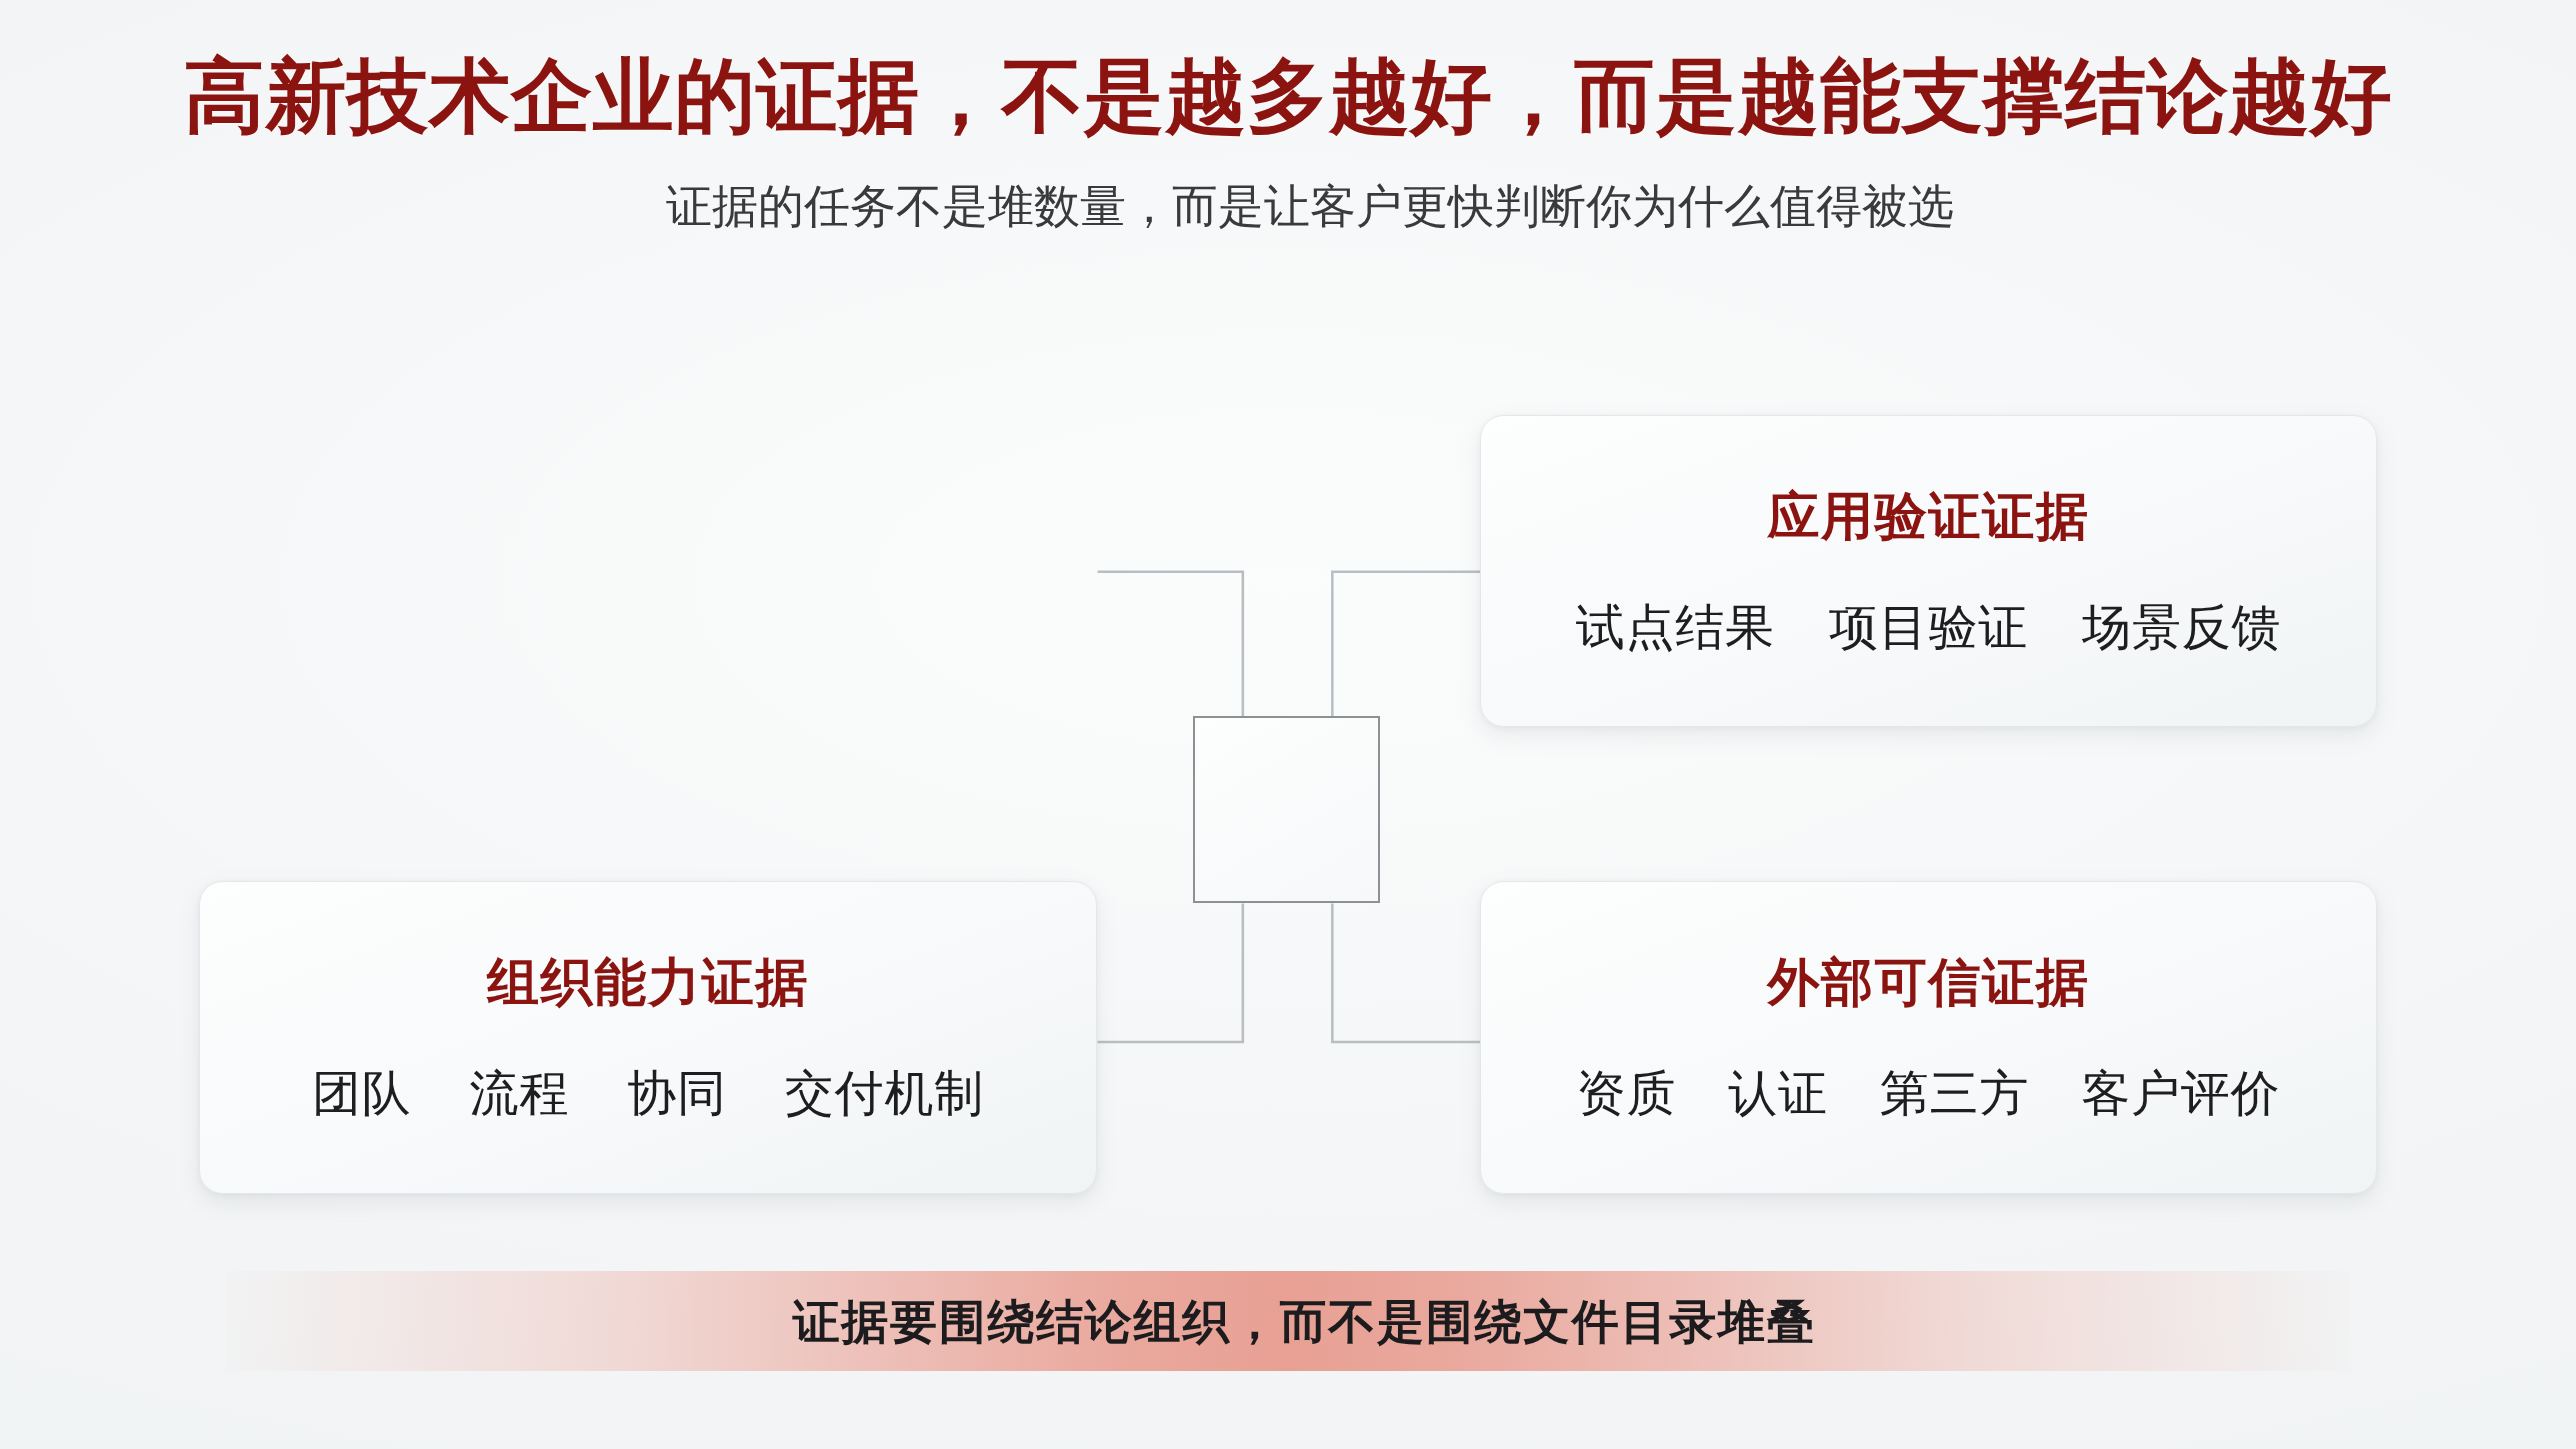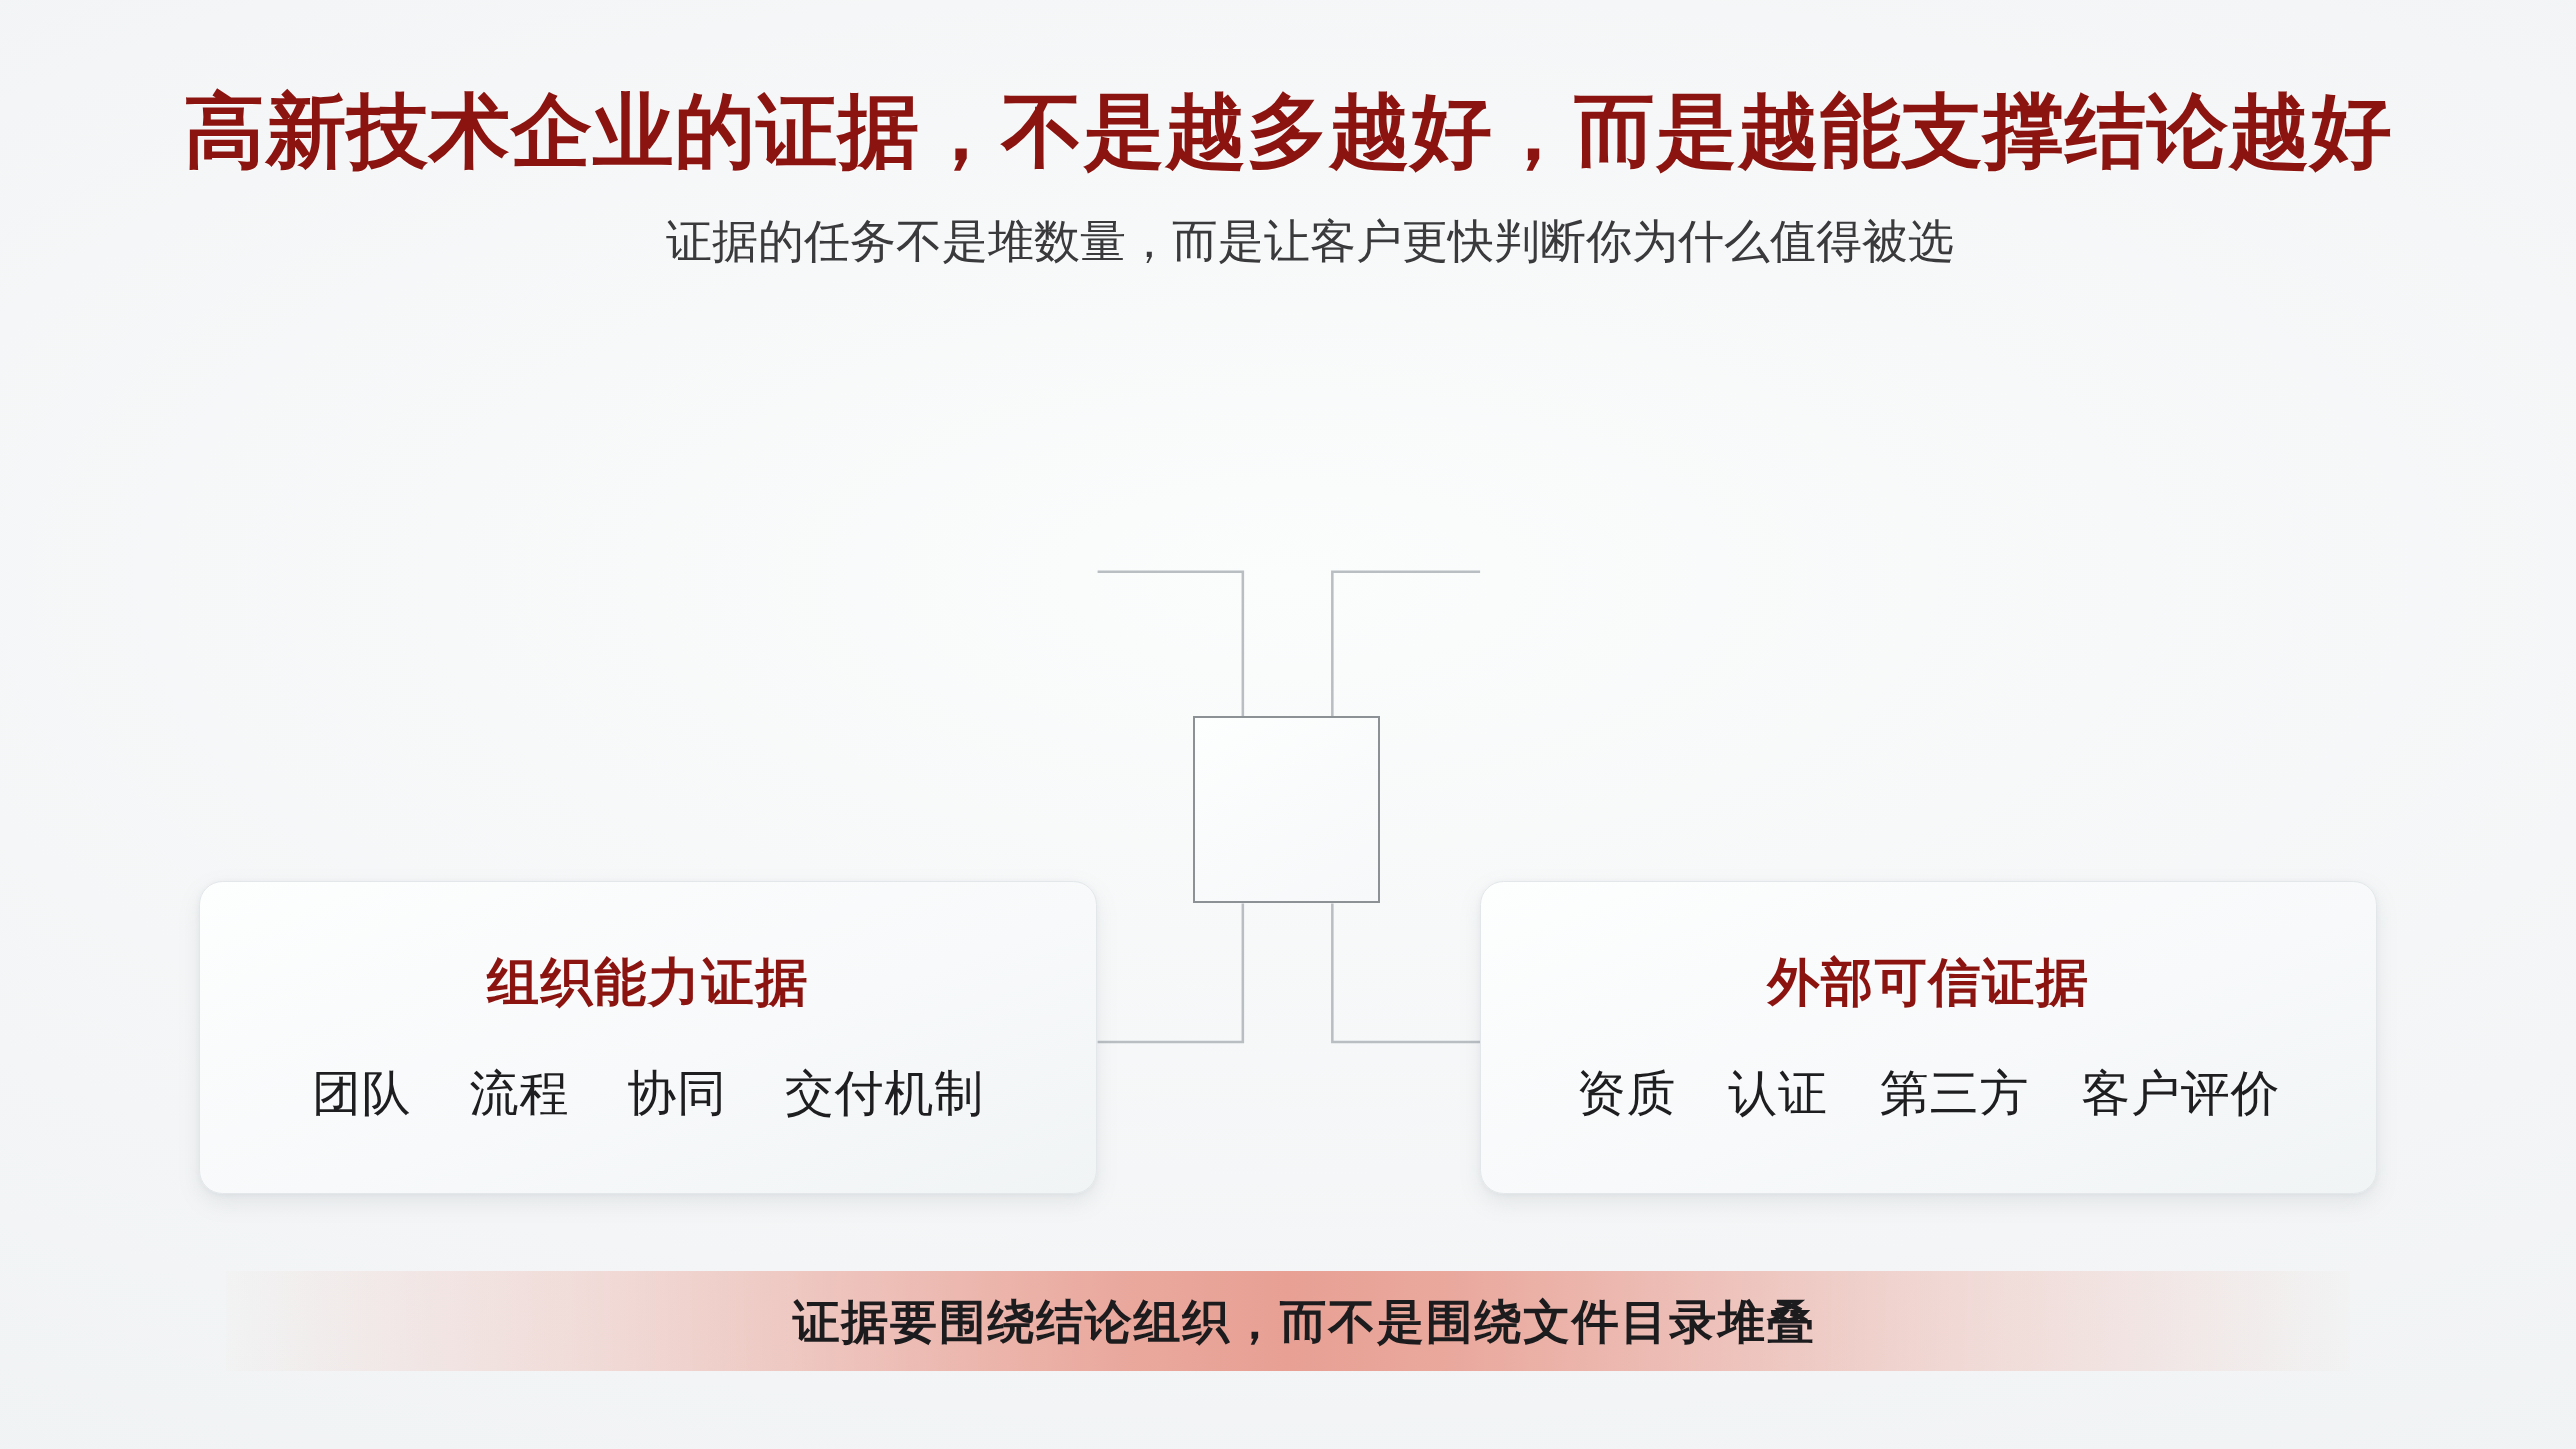--- a/index.html
+++ b/index.html
@@ -22,21 +22,21 @@
   
   #header {
     position: absolute;
     left: 0;
     top: 0;
     width: 2576px;
     text-align: center;
   }
   #title {
     margin: 0;
-    padding-top: 83px;
+    padding-top: 48px;
     font-size: 81px;
     font-weight: 700;
     letter-spacing: 0.8px;
     color: #8c1410;
     line-height: 1.2;
     white-space: nowrap;
     text-shadow: 0 0.8px 0 rgba(255,255,255,0.55);
   }
   #subtitle {
     margin: 0;
@@ -185,20 +185,28 @@
 
         <path d="M 1300 1234 L 1472 1234 L 1472 1070"></path>
 
         <path d="M 1753 1234 L 1578 1234 L 1578 1070"></path>
       </g>
     </svg>
 
     <div id="hub"></div>
 
 
+    <div class="card" id="card-app">
+      <div class="card-title">应用验证证据</div>
+      <div class="card-items">
+        <span class="card-item">试点结果</span>
+        <span class="card-item">项目验证</span>
+        <span class="card-item">场景反馈</span>
+      </div>
+    </div>
 
     <div class="card" id="card-ext">
       <div class="card-title">外部可信证据</div>
       <div class="card-items">
         <span class="card-item">资质</span>
         <span class="card-item">认证</span>
         <span class="card-item">第三方</span>
         <span class="card-item">客户评价</span>
       </div>
     </div>

